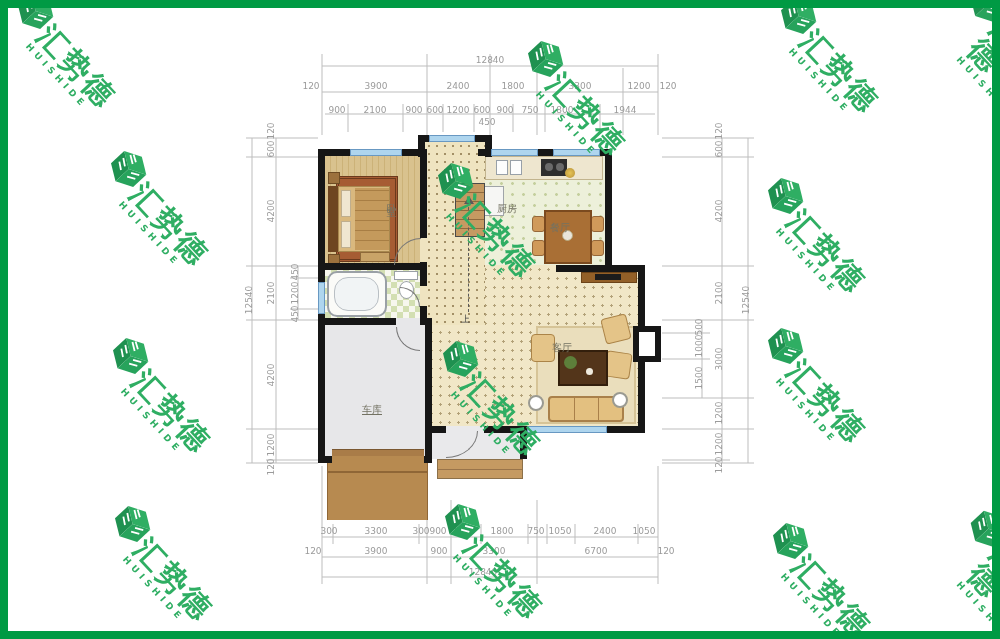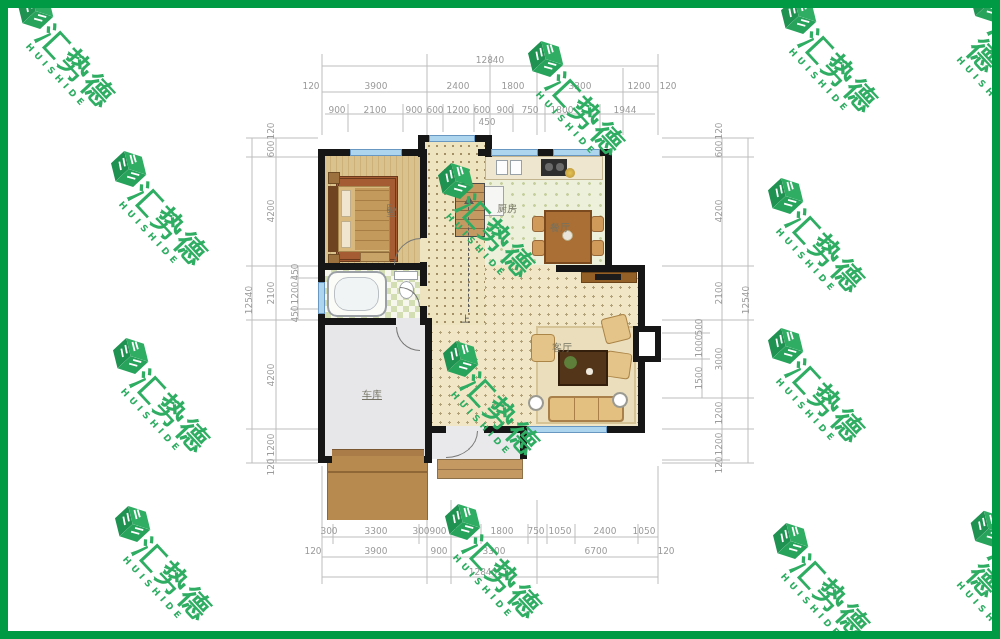--- a/index.html
+++ b/index.html
@@ -260,21 +260,21 @@
 
     <div class="arc" style="left:394px;top:238px;width:27px;height:27px;border-top:1.5px solid #777;border-left:1.5px solid #777;border-top-left-radius:100%;"></div>
     <div class="arc" style="left:400px;top:287px;width:20px;height:20px;border-top:1.5px solid #777;border-right:1.5px solid #777;border-top-right-radius:100%;"></div>
     <div class="arc" style="left:396px;top:327px;width:24px;height:24px;border-bottom:1.5px solid #777;border-left:1.5px solid #777;border-bottom-left-radius:100%;"></div>
     <div class="arc" style="left:446px;top:431px;width:32px;height:27px;border-bottom:1.5px solid #777;border-right:1.5px solid #777;border-bottom-right-radius:100%;"></div>
 
     <div class="roomlabel vert" style="left:384px;top:196px;">卧室</div>
     <div class="roomlabel" style="left:497px;top:202px;">厨房</div>
     <div class="roomlabel" style="left:550px;top:221px;">餐厅</div>
     <div class="roomlabel" style="left:552px;top:341px;">客厅</div>
-    <div class="roomlabel" style="left:362px;top:388px;text-decoration:underline;">车库</div>
+    <div class="roomlabel" style="left:362px;top:403px;text-decoration:underline;">车库</div>
     <div class="roomlabel" style="left:461px;top:313px;font-size:9px;color:#444;">上</div>
   </div>
 
   <div>
       <div class="wm" style="left: 65px; top: 52px;">
     <span>
       <svg width="36" height="42" viewBox="0 0 40 44">
         <polygon points="20,2 38,12 20,22 2,12" fill="#2fae63"></polygon>
         <polygon points="2,12 20,22 20,42 2,32" fill="#1f9150"></polygon>
         <polygon points="38,12 20,22 20,42 38,32" fill="#27a35c"></polygon>

